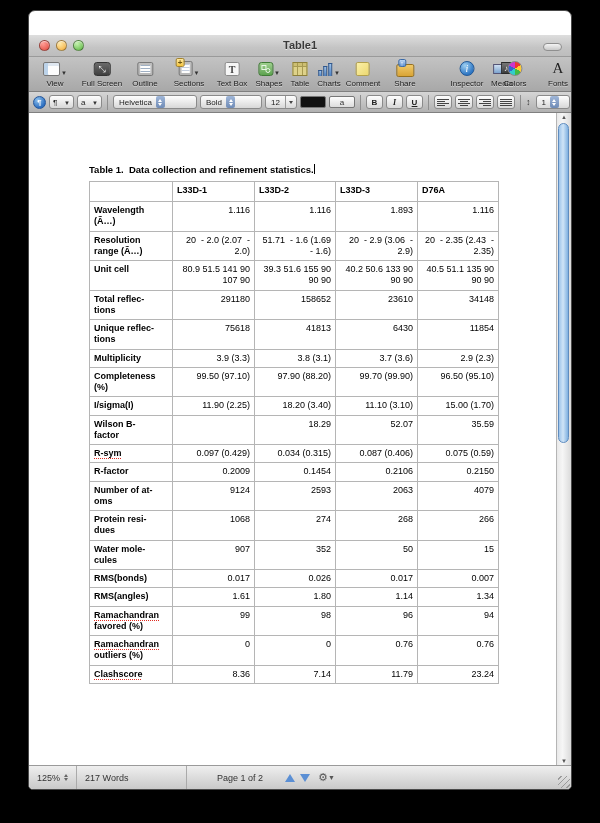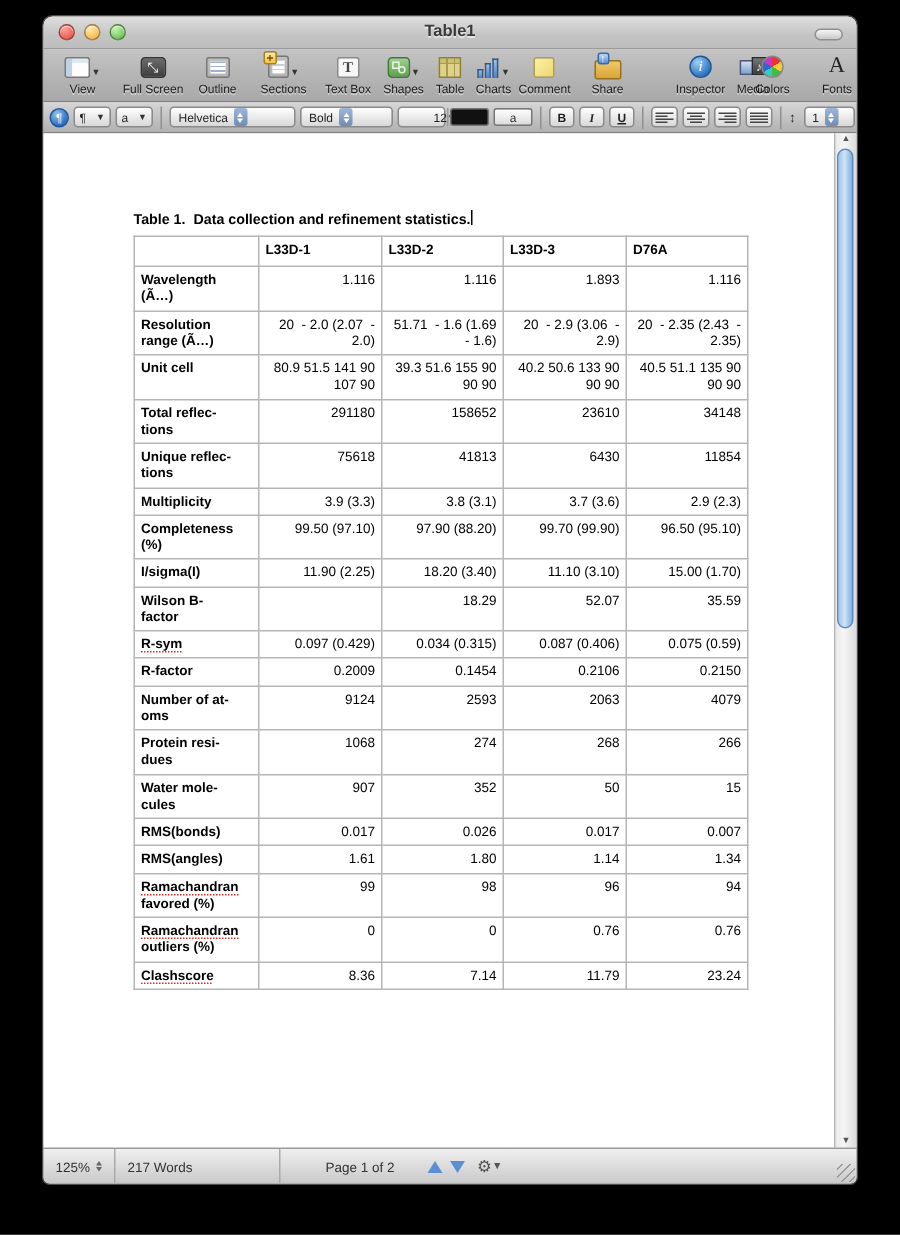--- a/index.html
+++ b/index.html
@@ -6,21 +6,21 @@
   html,body { width:600px; height:823px; background:#000; font-family:"Liberation Sans","DejaVu Sans",sans-serif; overflow:hidden; }
 
   .window { position:absolute; left:28px; top:10px; width:544px; height:780px;
     border-radius:7px 7px 5px 5px; overflow:hidden; background:#fff;
     box-shadow:0 8px 22px rgba(0,0,0,.75); display:flex; flex-direction:column;
     border:1px solid #4a4a4a; }
 
   
   .titlebar { height:22px; flex:none; position:relative;
     background:linear-gradient(#dedede,#c4c4c4 60%,#bdbdbd);
-    border-bottom:1px solid #9a9a9a; }
+    border-bottom:1px solid #9a9a9a;margin-top:24px; }
   .tl { position:absolute; top:5px; width:11px; height:11px; border-radius:50%;
     border:1px solid rgba(0,0,0,.35); box-shadow:inset 0 1px 1px rgba(255,255,255,.6); }
   .tl.red   { left:10px; background:radial-gradient(circle at 35% 30%, #ff9d96, #e2483c); }
   .tl.yellow{ left:27px; background:radial-gradient(circle at 35% 30%, #ffe9a8, #f2a935); }
   .tl.green { left:44px; background:radial-gradient(circle at 35% 30%, #c4f2ae, #57b43c); }
   .win-title { position:absolute; left:0; right:0; top:4px; text-align:center;
     font-size:11px; font-weight:bold; color:#3a3a3a; text-shadow:0 1px 0 rgba(255,255,255,.6); }
   .pill { position:absolute; right:9px; top:8px; width:19px; height:8px; border-radius:4px;
     background:linear-gradient(#f4f4f4,#c9c9c9); border:1px solid #8f8f8f; }
 
@@ -80,21 +80,21 @@
     color:#fff; font-size:8px; line-height:12px; text-align:center; }
   .fb-mini, .fb-select, .fb-combo, .fb-btn { background:linear-gradient(#fefefe,#d8d8d8); border:1px solid #8a8a8a;
     border-radius:3px; height:14px; display:flex; align-items:center; font-size:8px; color:#222; flex:none; }
   .fb-mini { width:25px; justify-content:space-between; padding:0 3px; }
   .fb-select { padding:0 2px 0 5px; }
   .fb-stepper { display:flex; flex-direction:column; justify-content:center; gap:1px; margin-left:4px;
     background:linear-gradient(#9fb6d8,#6f8bb6); border-radius:2px; width:9px; height:12px; align-items:center; }
   .fb-stepper i, .updn i { width:0; height:0; border-left:2.5px solid transparent; border-right:2.5px solid transparent; }
   .fb-stepper .up, .updn .up { border-bottom:3px solid #fff; }
   .fb-stepper .dn, .updn .dn { border-top:3px solid #fff; }
-  .fb-combo { width:32px; justify-content:space-between; padding:0 0 0 23px; }
+  .fb-combo { width:32px; justify-content:space-between; padding:0 0 0 5px; }
   .fb-combo .cbtn { width:11px; height:12px; border-left:1px solid #999; display:flex; align-items:center; justify-content:center; }
   .fb-combo .cbtn i { width:0; height:0; border-left:2.5px solid transparent; border-right:2.5px solid transparent; border-top:3px solid #444; }
   .well { width:26px; height:12px; border:1px solid #777; border-radius:2px; flex:none; }
   .well.black { background:#111; }
   .well.hl { background:linear-gradient(#fdfdfd,#dcdcdc); text-align:center; font-size:8px; line-height:11px; color:#333; }
   .fb-btn { width:17px; justify-content:center; font-weight:bold; }
   .fb-btn.it { font-style:italic; font-family:"Liberation Serif",serif; }
   .fb-btn.un { text-decoration:underline; }
   .al-btn { width:18px; height:14px; background:linear-gradient(#fefefe,#d8d8d8); border:1px solid #8a8a8a; border-radius:3px;
     display:flex; flex-direction:column; justify-content:center; gap:1px; padding:0 2px; flex:none; }

